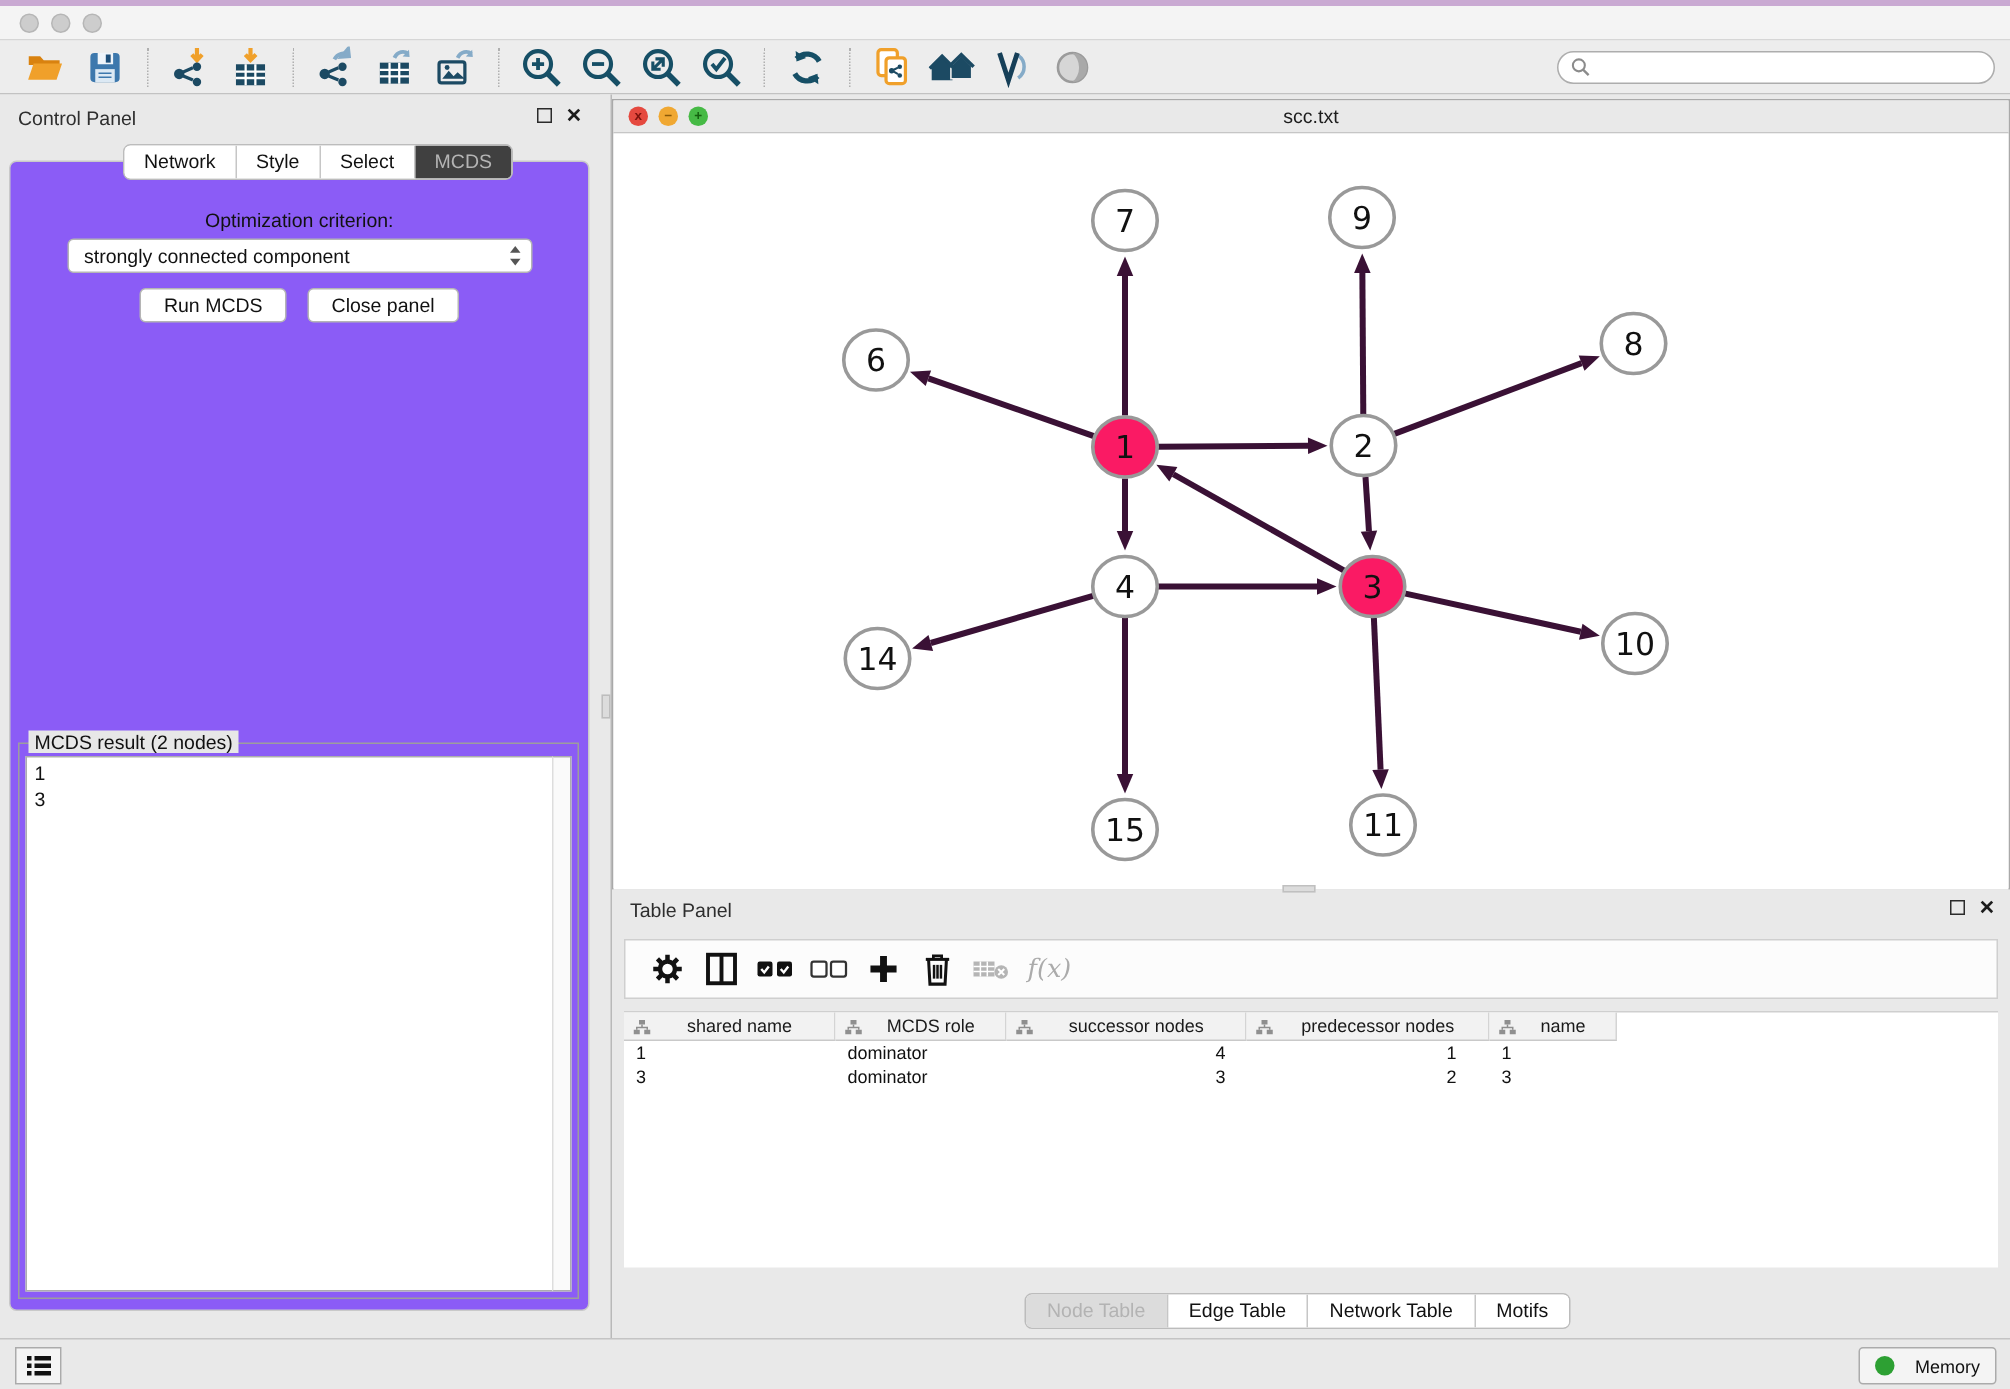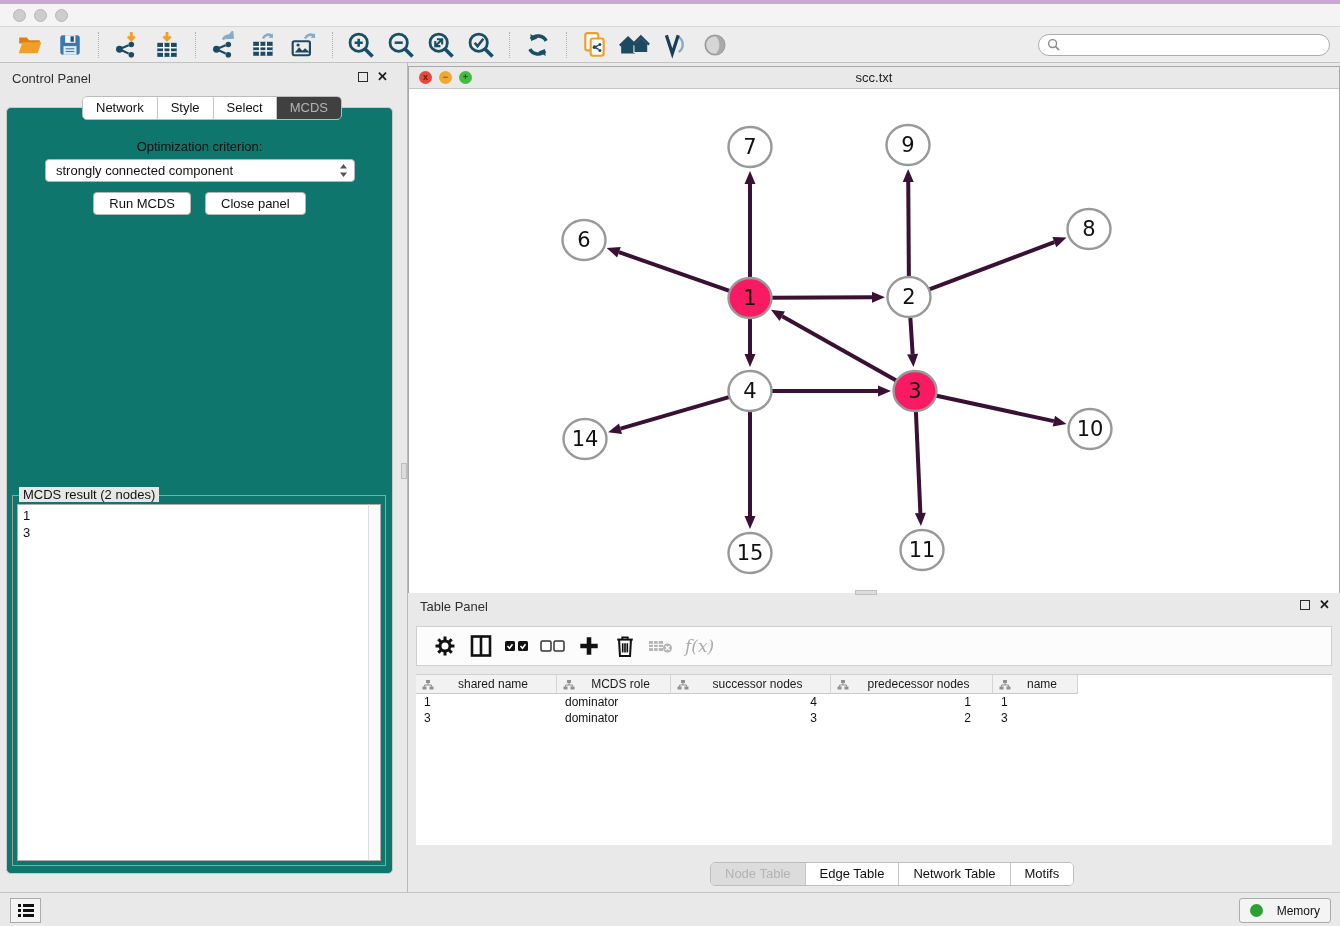--- a/index.html
+++ b/index.html
@@ -36,21 +36,21 @@
   .ic-float { width:10px; height:10px; border:1.6px solid #2b2b2b; background:transparent; }
   .ic-close { font-size:13px; font-weight:bold; color:#1c1c1c; line-height:10px; }
 
   .ctabs { position:absolute; left:82px; top:30px; display:flex; z-index:3; border:1px solid #bcbcbc;
     border-radius:5px; overflow:hidden; background:#fff; }
   .ctab { padding:3px 13px; font-size:13px; color:#111; background:#fff; border-right:1px solid #c6c6c6;
     line-height:16px; }
   .ctab:last-child { border-right:none; }
   .ctab.active { background:#404040; color:#b4b4b4; }
 
-  .cbody { position:absolute; left:6px; right:7px; top:41px; bottom:6px; background:#0f766e;
+  .cbody { position:absolute; left:6px; right:7px; top:41px; bottom:6px; background:#8b5cf6;
     border:1px solid #c9c9c9; border-radius:5px; }
   .opt-label { position:absolute; left:0; right:0; top:31px; text-align:center; font-size:13px; color:#111; }
   .criterion { position:absolute; left:38px; top:51px; width:310px; height:23px; background:#fff;
     border:1px solid #b5b5b5; border-radius:4px; display:flex; align-items:center; padding:0 6px 0 10px;
     font-size:13px; color:#111; }
   .criterion .stepper { margin-left:auto; }
   .btn-row { position:absolute; left:0; right:0; top:84px; display:flex; justify-content:center; gap:14px; }
   .pbtn { background:#fff; border:1px solid #b5b5b5; border-radius:4px; font-size:13px; color:#111;
     padding:3px 15px; font-family:"Liberation Sans", sans-serif; }
 
@@ -97,21 +97,21 @@
     border-top:1px solid #cfcfcf; }
   .thead { display:flex; height:19px; }
   .th { background:#f2f2f2; border-right:1px solid #d4d4d4; border-bottom:1px solid #c9c9c9;
     display:flex; align-items:center; font-size:12px; color:#1a1a1a; position:relative; }
   .th .th-icon { position:absolute; left:6px; top:4px; }
   .th .th-label { flex:1; text-align:center; padding-left:14px; }
   .trow { display:flex; height:16px; }
   .td { font-size:12px; color:#111; line-height:16px; overflow:hidden; white-space:nowrap; }
 
   .btabs { position:absolute; left:275px; top:268px; display:flex; border:1px solid #bcbcbc;
-    border-radius:5px; overflow:hidden; background:#fff;margin-left:27px; }
+    border-radius:5px; overflow:hidden; background:#fff; }
   .btab { padding:3px 14px; font-size:13px; color:#111; background:#fff; border-right:1px solid #c6c6c6;
     line-height:16px; }
   .btab:last-child { border-right:none; }
   .btab.active { background:#dcdcdc; color:#b3b3b3; }
 
   
   .statusbar { position:absolute; left:0; top:892px; width:1340px; height:34px; background:#e9e9e9;
     border-top:1px solid #c4c4c4; }
   .list-btn { position:absolute; left:10px; top:5px; width:31px; height:25px; background:#f4f4f4;
     border:1px solid #ababab; display:flex; align-items:center; justify-content:center; }

